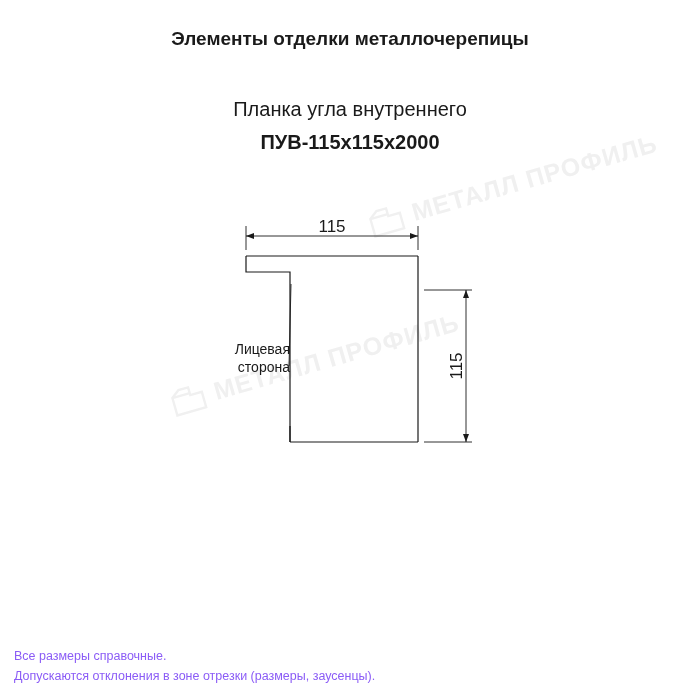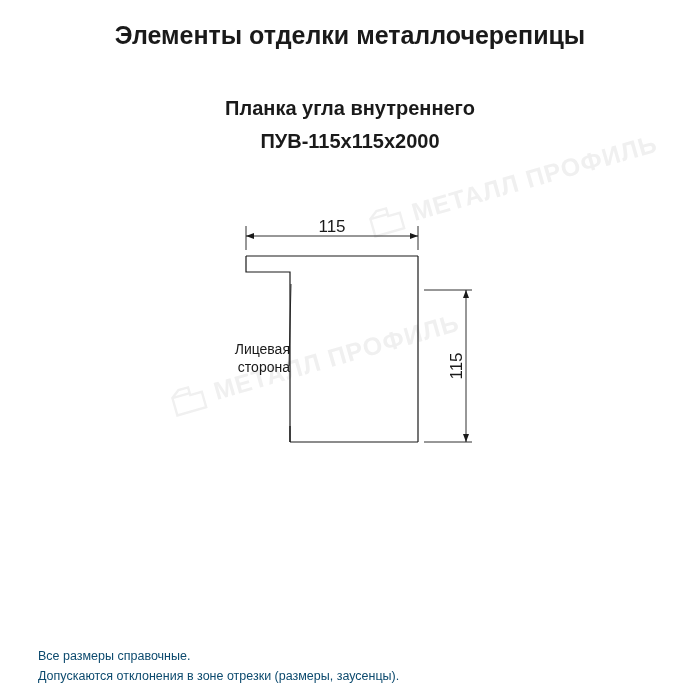--- a/index.html
+++ b/index.html
@@ -24,30 +24,30 @@
 
   
   .titles {
     position: absolute;
     top: 20px;
     left: 0;
     width: 700px;
     text-align: center;
   }
   .title-main {
-    font-size: 25px;
+    font-size: 19px;
     font-weight: bold;
     letter-spacing: 0px;
-    margin: 0;
+    margin: 8px;
     padding: 0;
     line-height: 1.2;
   }
   .title-sub {
     font-size: 20px;
-    font-weight: bold;
+    font-weight: normal;
     margin: 0;
     padding: 0;
     line-height: 1.25;
     margin-top: 46px;
   }
   .title-code {
     font-size: 20px;
     font-weight: bold;
     margin: 16px;
     padding: 0;
@@ -100,22 +100,21 @@
     height: 320px;
   }
 
   
   .footer {
     position: absolute;
     left: 14px;
     bottom: 14px;
     font-size: 12.5px;
     line-height: 1.55;
-    color: #0c4a6e;
-    margin-left: 24px;
+    color: #8b5cf6;
   }
   .footer div {
     white-space: nowrap;
   }
 </style>
 </head>
 <body>
 
 <div class="page">
 

